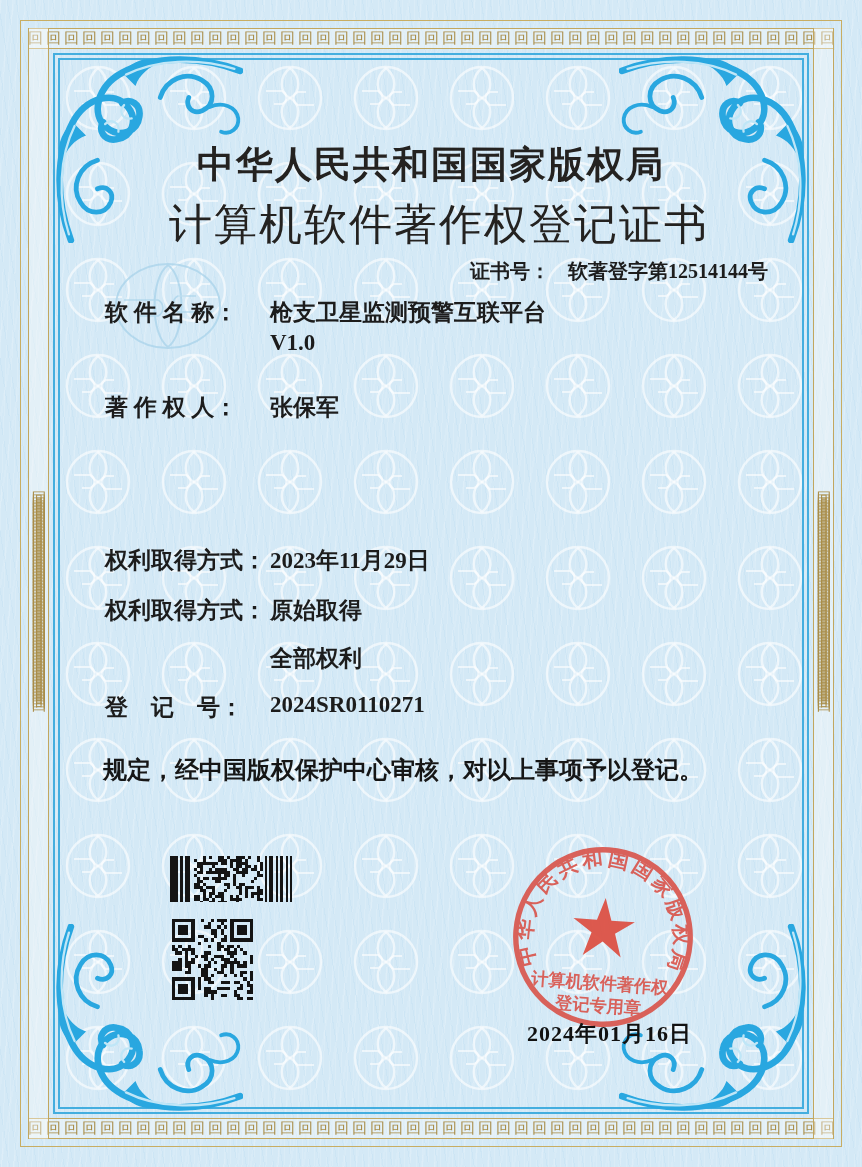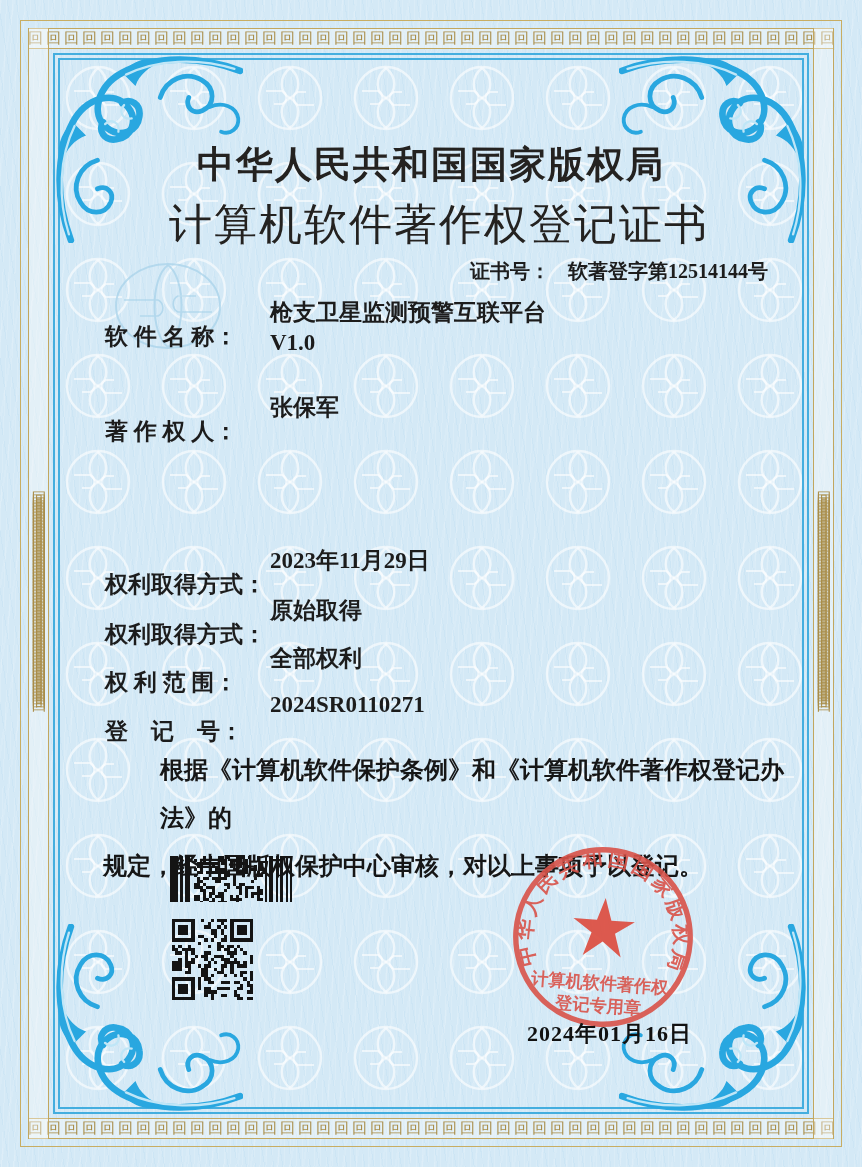--- a/index.html
+++ b/index.html
@@ -63,21 +63,21 @@
   .cert-title {
     position:absolute; left:16px; right:0; top:196px;
     text-align:center; font-size:43px; font-weight:normal;
     letter-spacing:2px; color:#242220;
   }
   .certno {
     position:absolute; top:258px; right:94px;
     font-size:20px; font-weight:bold; color:#1d1d1d;
   }
   .certno .gap { display:inline-block; width:18px; }
-  .f-label { position:absolute; left:105px; font-size:23px; font-weight:bold; white-space:nowrap;margin-top:24px; }
+  .f-label { position:absolute; left:105px; font-size:23px; font-weight:bold; white-space:nowrap; }
   .f-value { position:absolute; left:270px; font-size:23px; font-weight:bold; white-space:nowrap;text-align:right; }
 
   .statement {
     position:absolute; left:103px; top:746px; width:700px;
     font-size:24px; line-height:48px; font-weight:600; color:#161616;
   }
   .statement .line1 { padding-left:57px; }
 
   .issue-date {
     position:absolute; left:527px; top:1019px;
@@ -190,28 +190,26 @@
   <div class="f-label" style="top:392px">著 作 权 人：</div>
   <div class="f-value" style="top:392px">张保军</div>
 
 
   <div class="f-label" style="top:545px">权利取得方式：</div>
   <div class="f-value" style="top:545px">2023年11月29日</div>
 
   <div class="f-label" style="top:595px">权利取得方式：</div>
   <div class="f-value" style="top:595px">原始取得</div>
 
-  <div class="f-label" style="top:643px">权 利 范 围：</div>
   <div class="f-value" style="top:643px">全部权利</div>
 
   <div class="f-label" style="top:692px">登　记　号：</div>
   <div class="f-value" style="top:692px">2024SR0110271</div>
 
   <div class="statement">
-    <div class="line1">根据《计算机软件保护条例》和《计算机软件著作权登记办法》的</div>
     <div class="line2">规定，经中国版权保护中心审核，对以上事项予以登记。</div>
   </div>
 
   <div class="barcode-box">
     <svg id="barcode-svg" width="122" height="46" viewBox="0 0 122 46" shape-rendering="crispEdges">
         <rect x="0" y="0" width="8" height="46" fill="#141414"></rect>
         <rect x="10" y="0" width="3" height="46" fill="#141414"></rect>
         <rect x="15" y="0" width="5" height="46" fill="#141414"></rect>
         <rect x="24" y="3" width="3" height="3" fill="#141414"></rect>
         <rect x="24" y="12" width="3" height="3" fill="#141414"></rect>

